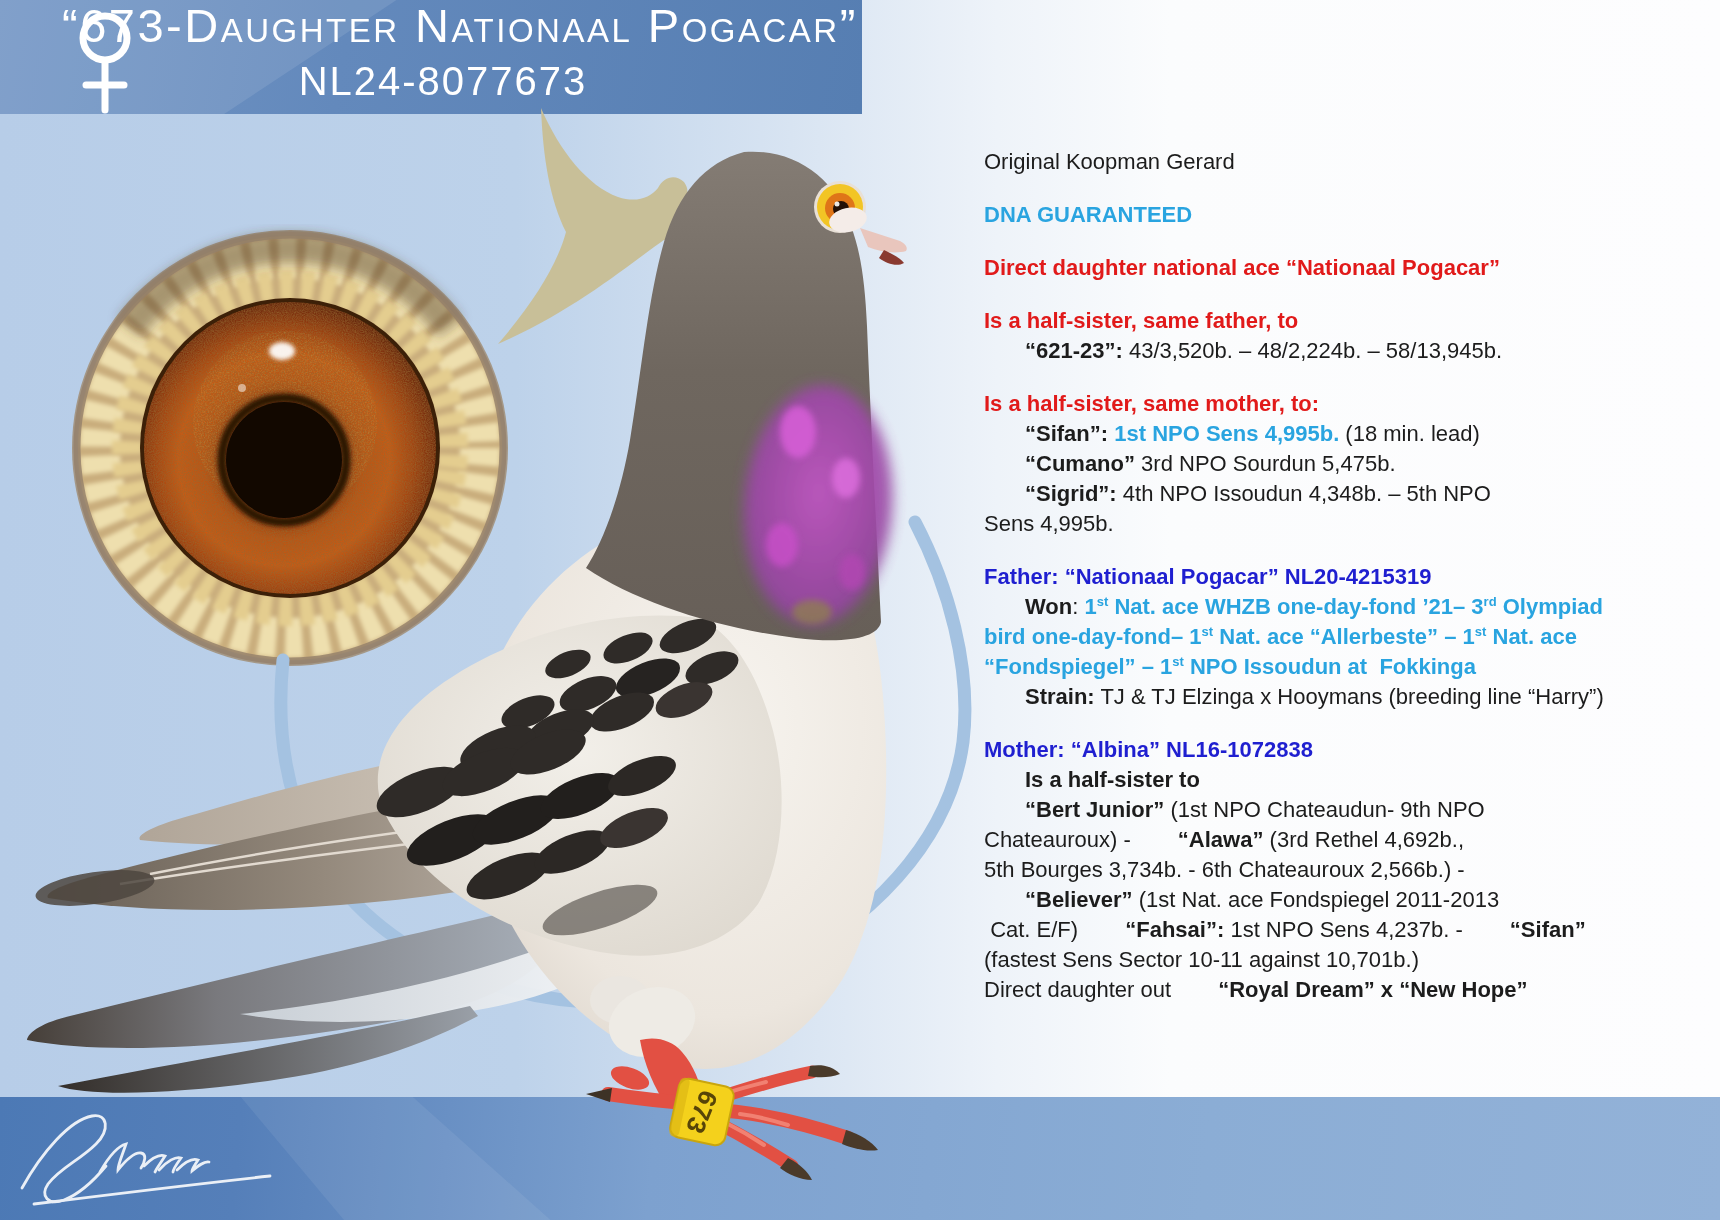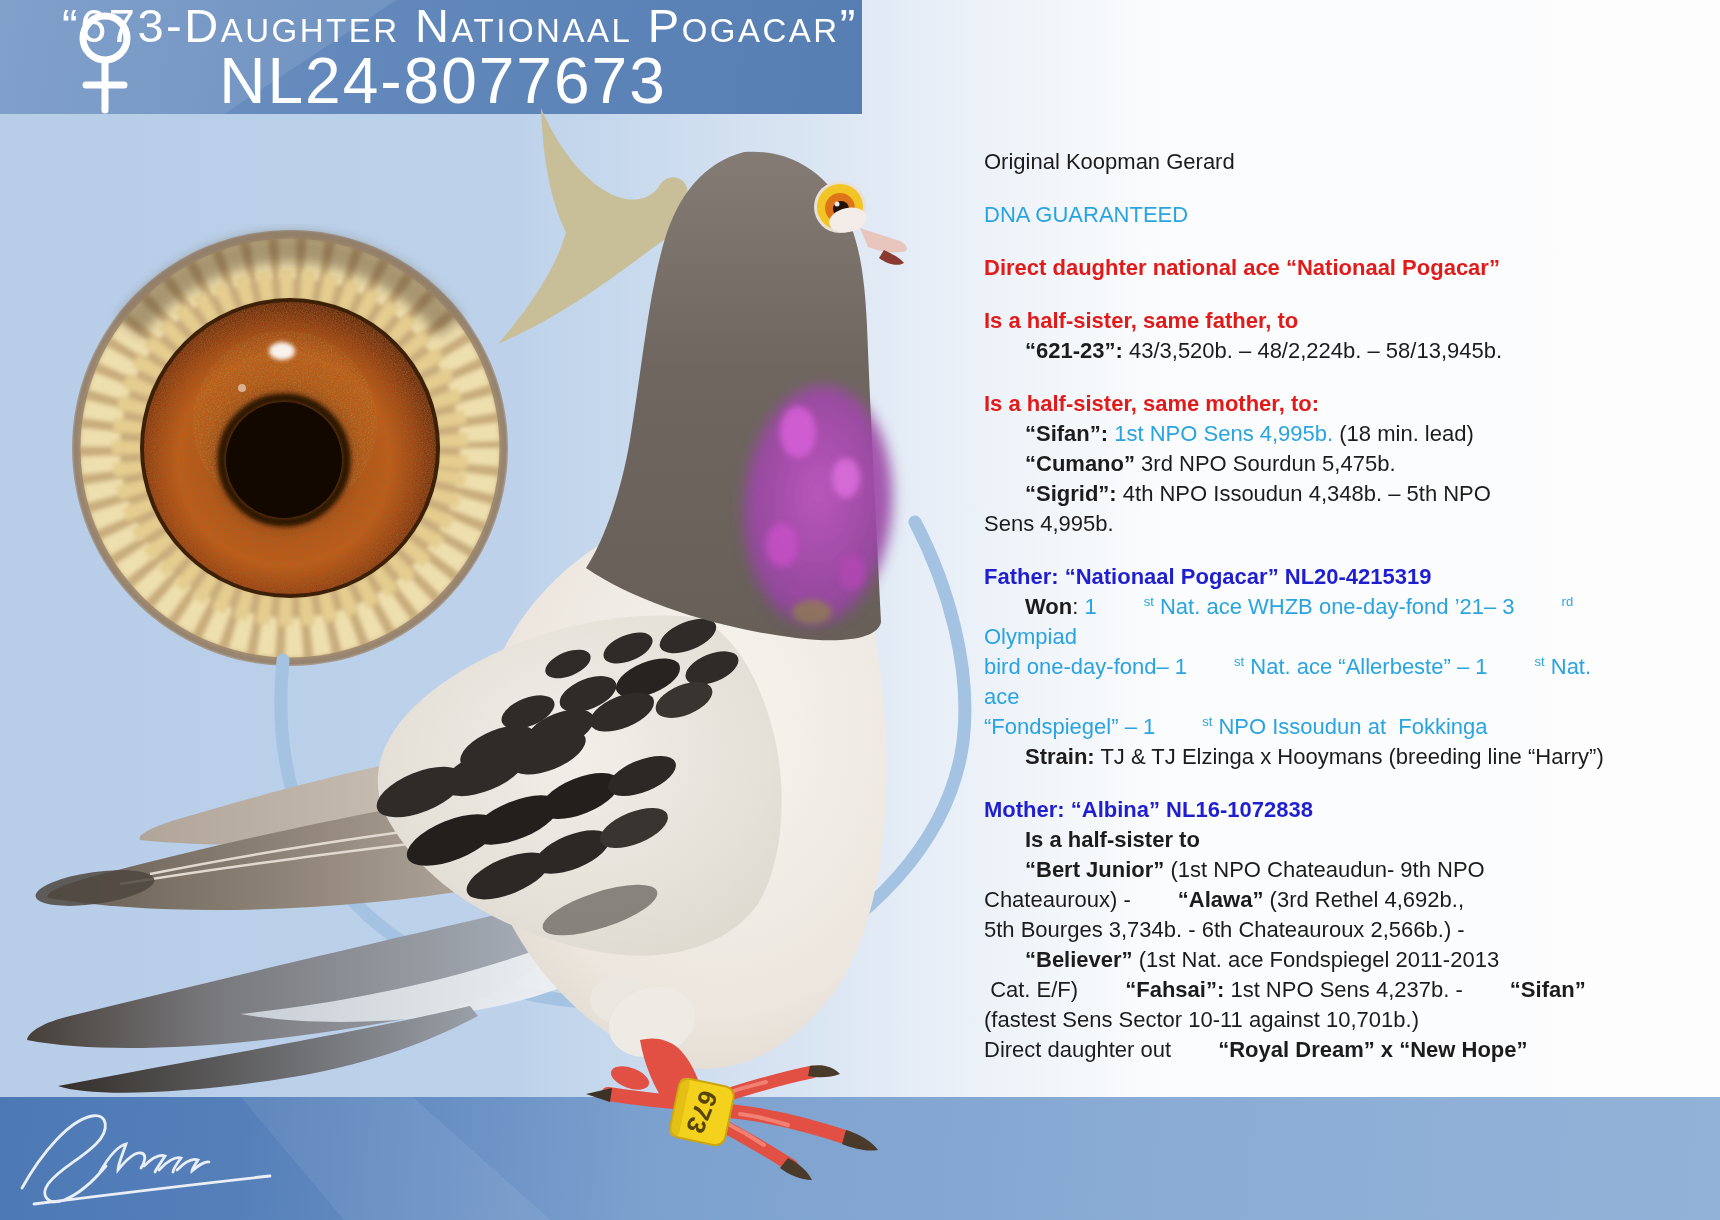--- a/index.html
+++ b/index.html
@@ -7,38 +7,38 @@
          font-family:"Liberation Sans",sans-serif;
          background:linear-gradient(90deg,#b7cde8 0%,#bdd2ea 30%,#d8e4f2 46%,#eef3f9 58%,#fbfcfd 68%,#fdfdfe 100%);}
   
   .banner{position:absolute;left:0;top:0;width:862px;height:114px;
           background:linear-gradient(100deg,#7396c5 0%,#6389bc 40%,#567eb2 100%);}
   .banner:after{content:"";position:absolute;inset:0;
           background:rgba(255,255,255,.10);
           clip-path:polygon(0 0,46% 0,26% 100%,0 100%);}
   .banner-title{position:absolute;left:62px;top:1px;width:762px;text-align:center;color:#fff;z-index:3;}
   .bt1{font-size:47px;font-variant:small-caps;letter-spacing:2.5px;line-height:50px;white-space:nowrap;}
-  .bt2{font-size:64px;letter-spacing:2px;line-height:60px;}
+  .bt2{font-size:40px;letter-spacing:2px;line-height:60px;}
   .female{position:absolute;left:78px;top:6px;z-index:4;}
   
   .footer{position:absolute;left:0;top:1097px;width:1720px;height:123px;
           background:linear-gradient(95deg,#4c79b5 0%,#557fb9 14%,#7da1cf 38%,#8badd5 70%,#93b2d8 100%);}
   .footer:after{content:"";position:absolute;inset:0;background:rgba(255,255,255,.07);
           clip-path:polygon(14% 0,24% 0,32% 100%,20% 100%);}
   .sig{position:absolute;left:8px;top:1100px;z-index:6;}
   
   .panel{position:absolute;left:984px;top:147px;width:640px;z-index:5;
          font-size:22px;line-height:30px;white-space:pre-wrap;color:#1c1c1c;}
   .para{margin:0 0 23px 0;}
   .k{color:#1c1c1c;}
   .b{color:#1c1c1c;font-weight:bold;margin-left:41px;}
   .r{color:#e11a1a;font-weight:bold;}
-  .c{color:#29a4e0;font-weight:normal;}
+  .c{color:#29a4e0;font-weight:bold;}
   .u{color:#1f1fd0;font-weight:bold;text-align:right;}
-  .panel sup{font-size:13px;line-height:0;margin-left:47px;}
+  .panel sup{font-size:13px;line-height:0;}
   
   .eye-photo{position:absolute;left:60px;top:218px;z-index:2;}
   .pigeon{position:absolute;left:0;top:95px;z-index:3;}
 </style>
 </head>
 <body>
 
 <div class="stage">
 
   <svg class="pigeon" width="980" height="1130" viewBox="0 95 980 1130">

